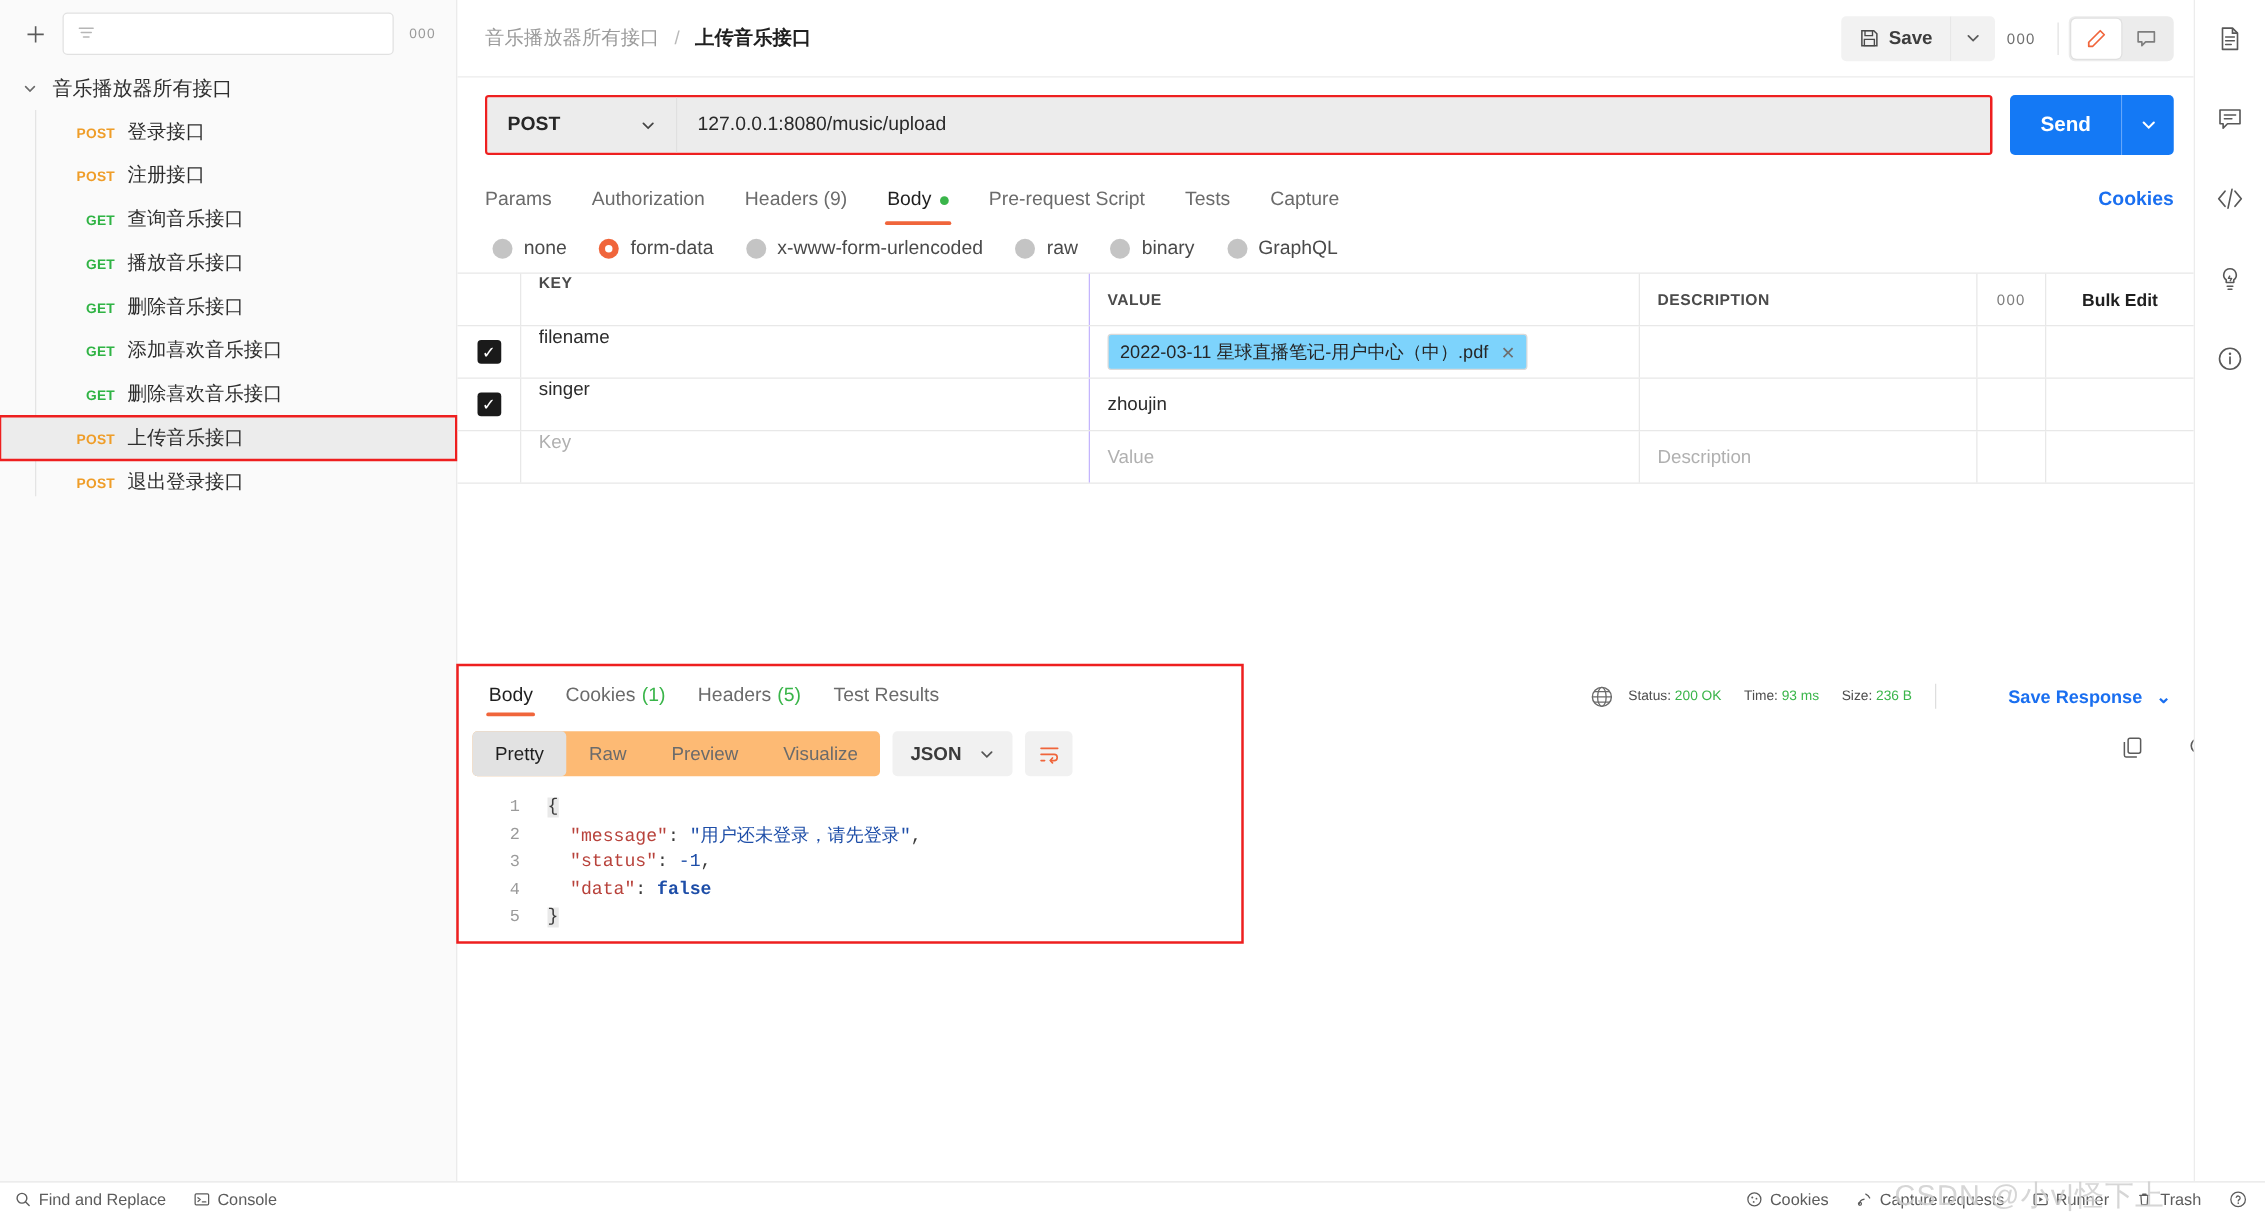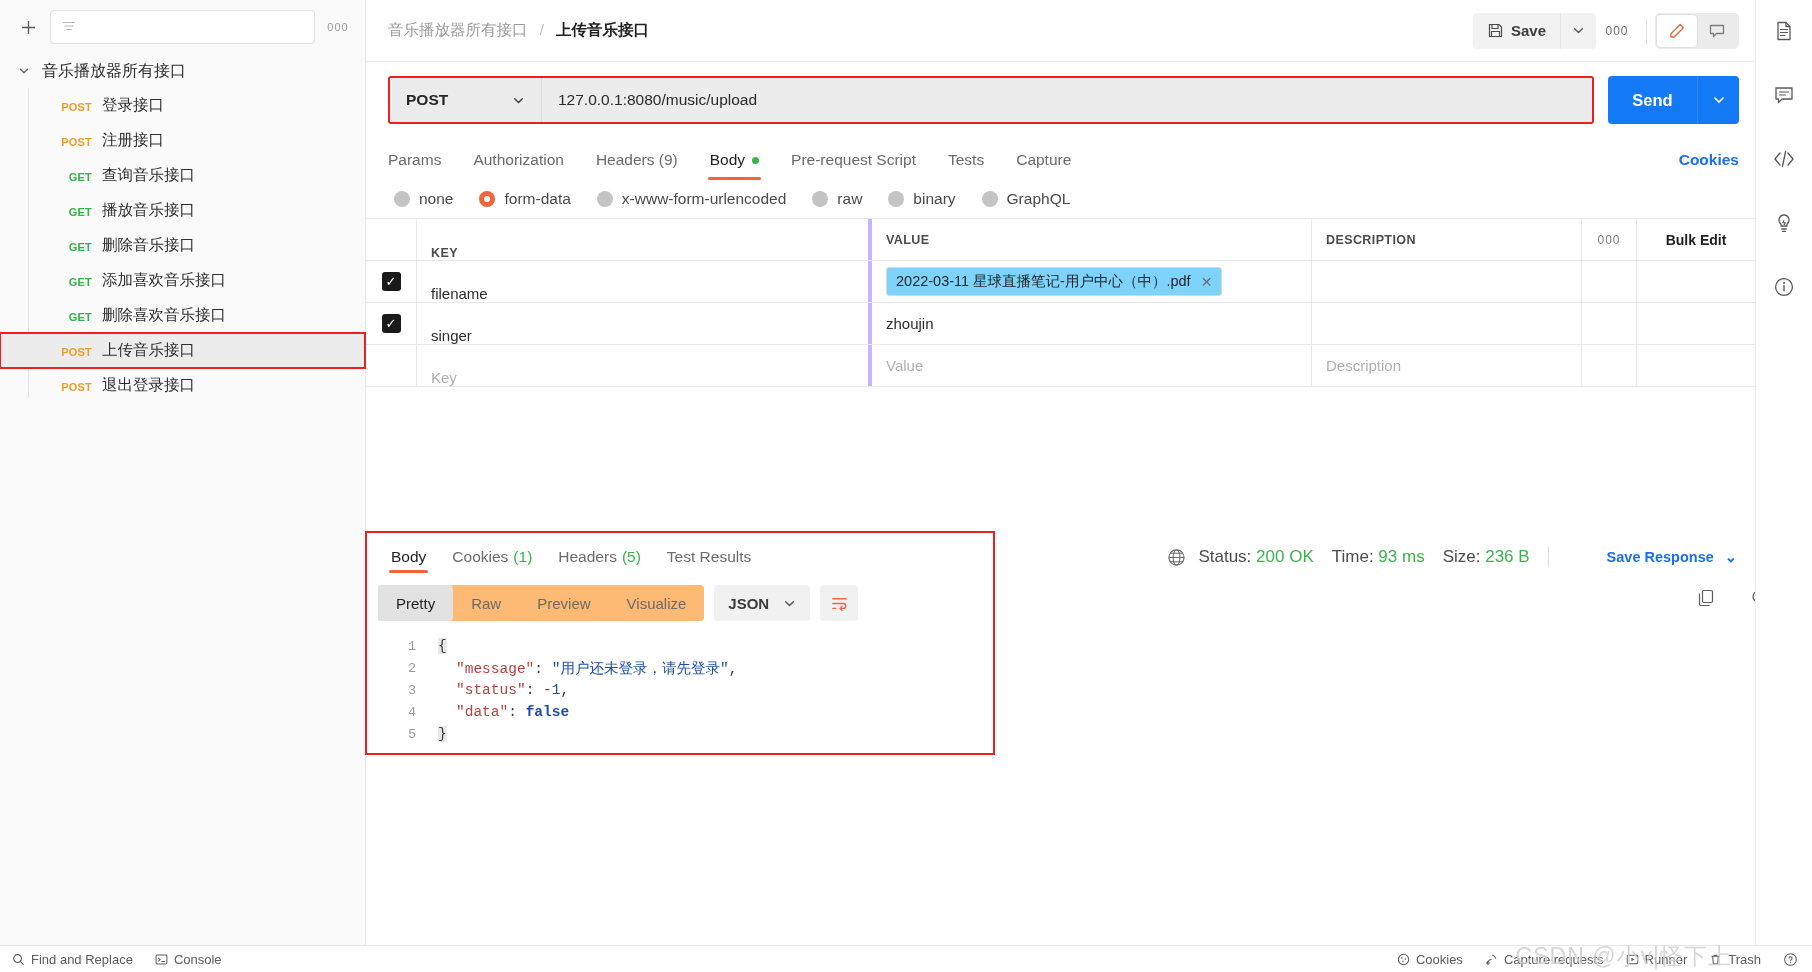--- a/index.html
+++ b/index.html
@@ -128,21 +128,21 @@
   .radio { display:flex; align-items:center; gap:9px; margin-right: 26px; cursor:pointer; font-size:15.5px; color:#4a4a4a;}
   .rdot { width:16px;height:16px;border-radius:50%;background:#c4c4c4; display:block; position:relative;}
   .rdot.on { background:#f0653b; }
   .rdot.on::after{ content:""; position:absolute; left:5px;top:5px;width:6px;height:6px;border-radius:50%;background:#fff;}
 
   
   .kvtable { border-top:1px solid #e8e8e8; }
   .kvhead, .kvrow { display:flex; align-items:stretch; min-height:42px; }
   .kvhead { border-bottom:1px solid #e8e8e8; }
   .cb-cell { width:51px; border-right:1px solid #e8e8e8; display:flex; align-items:center; justify-content:center; }
-  .c-key  { width:455px; border-right:4px solid #c4b5fd; display:flex; align-items:flex-end; padding: 0 14px;}
+  .c-key  { width:455px; border-right:1px solid #c4b5fd; display:flex; align-items:flex-start; padding: 0 14px;}
   .c-val  { width:440px; border-right:1px solid #e8e8e8; display:flex; align-items:center; padding: 0 14px;}
   .c-desc { flex:1; display:flex; align-items:center; padding: 0 14px; }
   .kvhead .th { font-size:12.5px; font-weight:700; color:#4b4b4b; letter-spacing:.4px;}
   .kvrow { border-bottom:1px solid #e8e8e8; }
   .kvrow .cell-text{ font-size:15px; color:#2b2b2b; }
   .kvrow.placeholder .cell-text{ color:#b0b0b0; }
   .cb {
     width:19px;height:19px;border-radius:3px;background:#1a1a1a;color:#fff;
     display:flex;align-items:center;justify-content:center;font-size:13px;cursor:pointer;
   }
@@ -163,21 +163,21 @@
      border:2px solid #ee1f1f; pointer-events:none; }
   .resp { position:absolute; left:366px; top:533px; right:57px; }
   .resptabs { display:flex; align-items:center; height:48px; padding-left:12px; }
   .rsp-tab { font-size:15.5px; color:#6b6b6b; padding: 0 13px; height:48px;
      display:flex; align-items:center; cursor:pointer; position:relative; }
   .rsp-tab.active { color:#1f1f1f; }
   .rsp-tab.active::after { content:""; position:absolute; left:11px; right:11px; bottom:8px;
      height:3px; background:#f0653b; border-radius:2px; }
   .rsp-tab .cnt { color:#3ab54a; margin-left:5px; }
   .meta { margin-left:auto; display:flex; align-items:center; gap:0; padding-right:18px; }
-  .meta-item { font-size:17px; color:#4d4d4d; margin-right:18px; }
+  .meta-item { font-size:11px; color:#4d4d4d; margin-right:18px; }
   .meta-item b { color:#3ab54a; font-weight:400; }
   .meta-div { width:1px; height:20px; background:#dedede; margin-right:18px; }
   .save-resp { color:#1a6ff0; font-weight:700; font-size:14.5px; cursor:pointer;margin-left:40px; }
 
   .respctl { display:flex; align-items:center; gap:10px; padding: 4px 0 0 12px; }
   .pillgroup { display:flex; background:#fdba74; border-radius:4px; height:36px; align-items:center; }
   .pill { padding: 0 18px; height:36px; display:flex; align-items:center; font-size:15px; color:#6b6b6b; cursor:pointer; border-radius:4px;}
   .pill.active { background:#e2e2e2; color:#1f1f1f; }
   .jsonsel { display:flex; align-items:center; gap:14px; background:#f1f1f1; border-radius:4px;
      height:36px; padding: 0 14px; font-size:15px; color:#3b3b3b; font-weight:600; cursor:pointer; }

